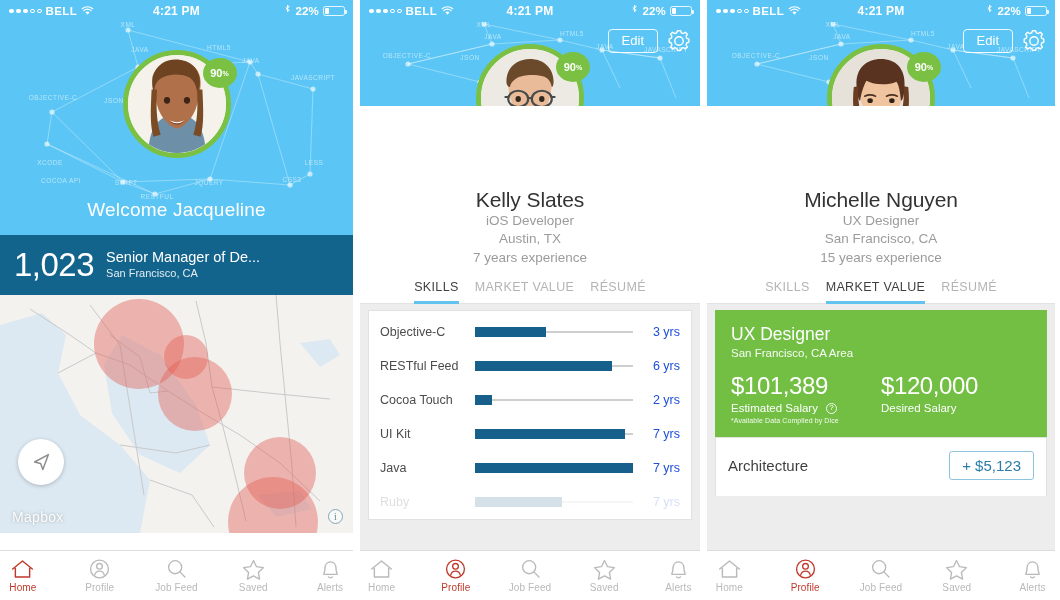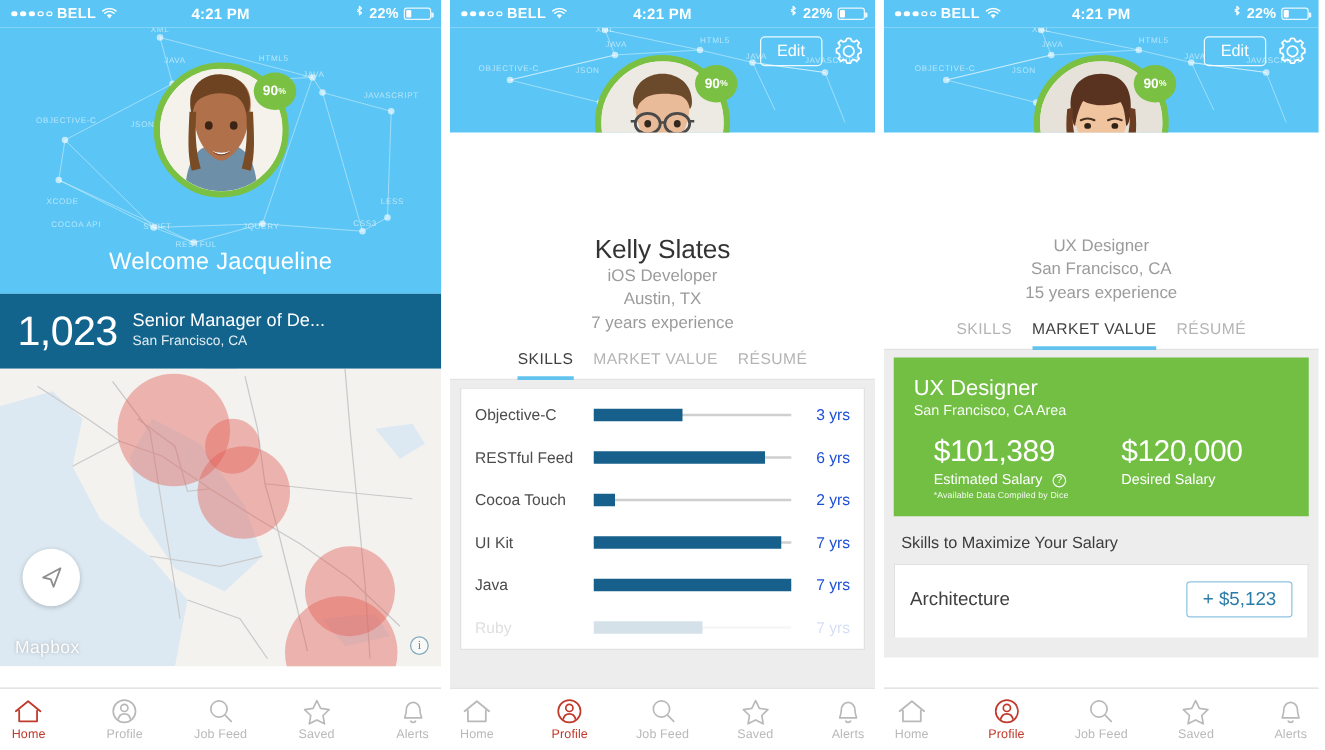--- a/index.html
+++ b/index.html
@@ -186,21 +186,21 @@
   .skill-fill { position: absolute; left: 0; top: -4px; height: 10px; background: #17608c; }
   .skill-yrs { width: 38px; text-align: right; font-size: 12.5px; color: #1d4ed8; flex: 0 0 auto; }
   .skill-row.faded { opacity: .18; }
 
   
   .content3 { background: #ededed; padding: 6px 8px 0; height: 246px; overflow: hidden; }
   .mv-card { background: #72bf44; color: #ffffff; padding: 14px 16px 13px; }
   .mv-role { font-size: 17.5px; line-height: 1.2; }
   .mv-area { font-size: 11.5px; color: rgba(255,255,255,.95); margin-top: 2px; }
   .mv-figs { display: flex; margin-top: 14px; }
-  .mv-col { flex: 1 1 50%; margin-left: 16px; }
+  .mv-col { flex: 1 1 50%; }
   .mv-amt { font-size: 24px; line-height: 1.05; letter-spacing: -.4px; }
   .mv-lbl { font-size: 11.5px; margin-top: 4px; display: flex; align-items: center; gap: 8px; }
   .qmark {
     width: 11px; height: 11px; border-radius: 50%; border: 1px solid rgba(255,255,255,.9);
     font-size: 8px; display: inline-flex; align-items: center; justify-content: center; line-height: 1;
   }
   .mv-note { font-size: 7px; color: rgba(255,255,255,.92); margin-top: 3px; letter-spacing: .1px; }
   .sec-title { font-size: 13px; color: #3c3c3c; padding: 13px 8px 10px 6px; }
   .skill-boost {
     background: #ffffff; border: 1px solid #e1e1e1; border-bottom: none;
@@ -692,20 +692,21 @@
           </svg>
         </div>
         <div class="badge90">
           <span>90</span>
               <sup>%</sup>
         </div>
       </div>
     </div>
 
     <div class="identity">
+      <div class="name">Michelle Nguyen</div>
       <div class="sub">UX Designer</div>
       <div class="sub">San Francisco, CA</div>
       <div class="sub">15 years experience</div>
     </div>
 
     <div class="tabs">
       <div class="tab">SKILLS</div>
       <div class="tab active">MARKET VALUE</div>
       <div class="tab">RÉSUMÉ</div>
     </div>
@@ -723,21 +724,20 @@
             </div>
             <div class="mv-note">*Available Data Compiled by Dice</div>
           </div>
           <div class="mv-col">
             <div class="mv-amt">$120,000</div>
             <div class="mv-lbl">Desired Salary</div>
           </div>
         </div>
       </div>
 
-      <div class="sec-title">Skills to Maximize Your Salary</div>
 
       <div class="skill-boost">
         <span class="sb-name">Architecture</span>
         <span class="sb-val">+ $5,123</span>
       </div>
     </div>
 
     <div class="tabbar">
       <div class="nav-item">
         <svg viewBox="0 0 28 24" width="25" height="22">

